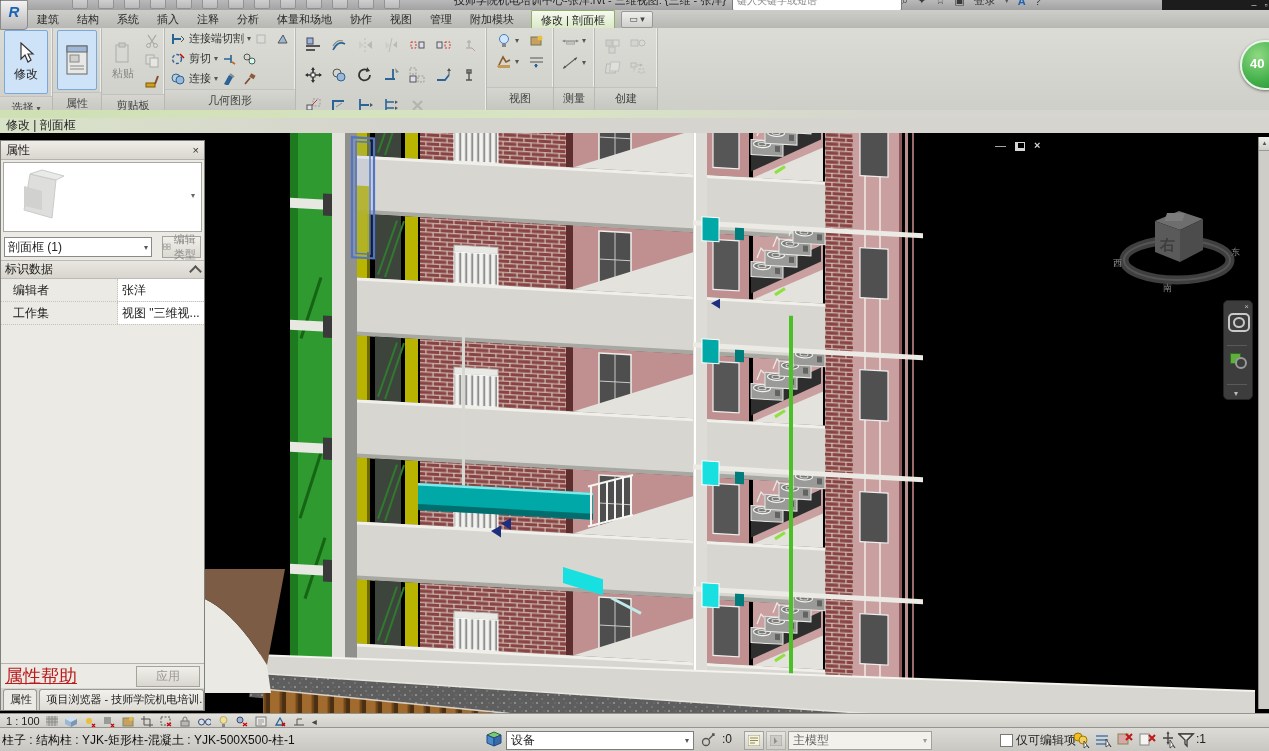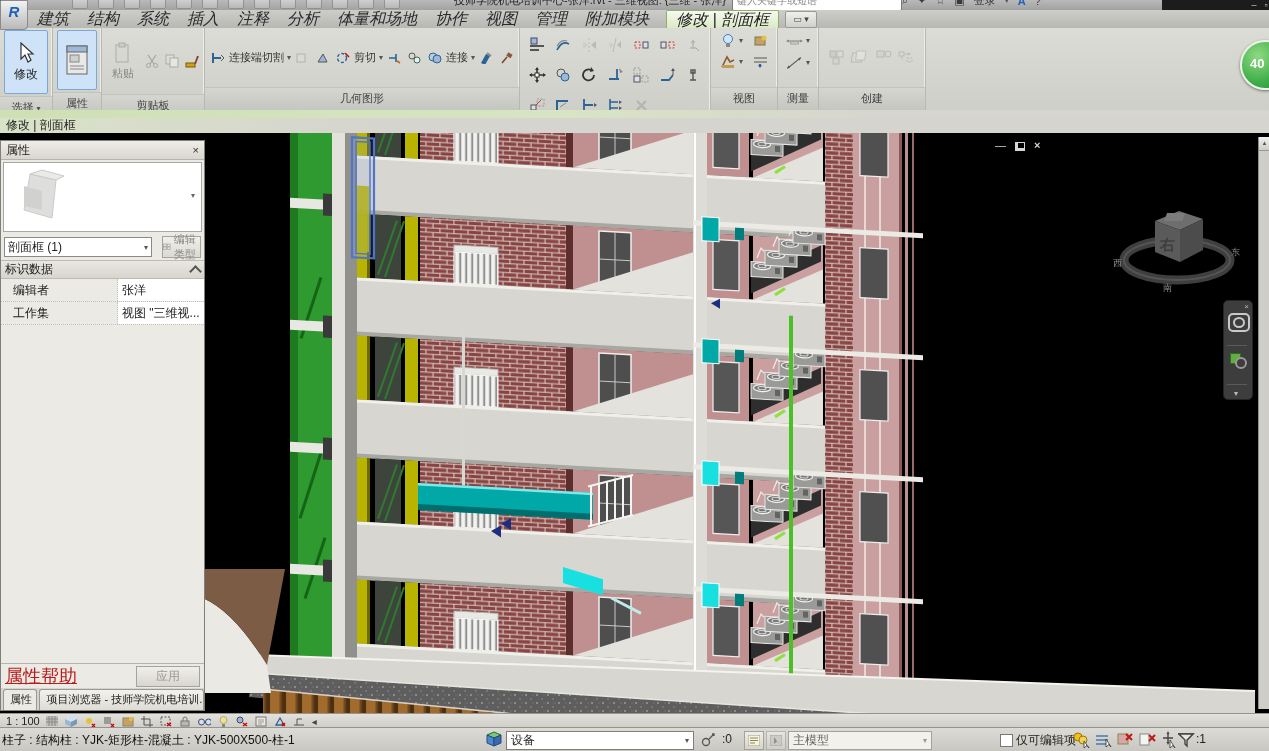--- a/index.html
+++ b/index.html
@@ -14,32 +14,32 @@
   #app-title{left:442px;top:-7px;font-size:11px;color:#222;white-space:nowrap;}
   #search-box{left:720px;top:-8px;width:160px;height:15px;background:#fff;border:1px solid #7a7a7a;border-radius:2px;font-size:10px;color:#888;padding:1px 4px;white-space:nowrap;overflow:hidden;}
   #tb-icons{left:890px;top:-7px;display:flex;gap:9px;color:#3a3a3a;font-size:11px;align-items:center;}
   #signin-label{color:#333;}
   #tb-right-dark{left:1150px;top:0;width:119px;height:10px;background:#1c1c1c;color:#cfcfcf;font-size:9px;display:flex;gap:8px;justify-content:flex-end;padding-right:10px;align-items:center;}
   
   #tabrow{left:0;top:10px;width:1269px;height:18px;background:linear-gradient(#cdcdc9,#b7b7b3);border-bottom:1px solid #9c9c98;}
   #appbtn{left:0;top:0;width:26px;height:28px;background:linear-gradient(#f2f2f2,#b9b9b9);border:1px solid #8a8a8a;border-radius:0 0 4px 0;text-align:center;z-index:5;}
   #appbtn .r{font-weight:bold;font-style:italic;font-size:15px;color:#1c62b5;line-height:22px;}
   #tabs{left:28px;top:0;display:flex;height:18px;align-items:center;}
-  .tab{padding:0 9px;font-size:16px;color:#2b2b2b;line-height:18px;white-space:nowrap;font-style:italic;}
+  .tab{padding:0 9px;font-size:11px;color:#2b2b2b;line-height:18px;white-space:nowrap;}
   .tab.active{background:linear-gradient(#f6faf0,#d9e8c4);border:1px solid #8fae67;border-bottom:none;border-radius:2px 2px 0 0;margin-left:8px;color:#1e1e1e;}
   #panel-toggle{width:30px;height:15px;margin-left:6px;background:linear-gradient(#efefec,#cfcfcb);border:1px solid #999;border-radius:2px;font-size:9px;color:#444;text-align:center;line-height:14px;}
   
   #ribbon{left:0;top:28px;width:1269px;height:82px;background:linear-gradient(#dcdcd7,#cfcfca);border-bottom:1px solid #b2b2ae;}
   #panels{display:flex;height:82px;}
   .panel{display:flex;flex-direction:column;border-right:1px solid #b8b8b4;box-shadow:inset -1px 0 0 #ececea;}
   .pbody{flex:1;display:flex;align-items:center;padding:2px 4px;gap:3px;}
   .plabel{height:14px;font-size:11px;color:#3f3f3f;text-align:center;line-height:13px;background:linear-gradient(#d6d6d1,#c6c6c1);border-top:1px solid #c2c2be;white-space:nowrap;padding:4px 4px;}
   .bigbtn{width:42px;height:62px;display:flex;flex-direction:column;align-items:center;justify-content:center;gap:2px;font-size:12px;color:#222;}
   .bigbtn.sel{background:#cfe3f8;border:1px solid #7da7d9;border-radius:2px;}
-  .minicol{display:flex;gap:3px;}
+  .minicol{display:flex;flex-direction:column;gap:3px;}
   .mrow{display:flex;align-items:center;gap:3px;font-size:11px;color:#333;white-space:nowrap;}
   .gi{display:inline-flex;width:17px;height:17px;align-items:center;justify-content:center;}
   .gi.dim{opacity:.38;}
   .caret{font-size:8px;color:#555;}
   #modgrid{display:grid;grid-template-columns:repeat(7,26px);grid-auto-rows:30px;align-items:center;justify-items:center;}
   
   #ribbon-green{left:0;top:110px;width:1269px;height:8px;background:linear-gradient(90deg,#cfe0b4,#d8e4c4 45%,#d6d5cf 70%);}
   #modebar{left:0;top:118px;width:1269px;height:15px;background:linear-gradient(90deg,#d9e3c8,#d6d4ce 30%);border-bottom:1px solid #a8a8a4;font-size:12px;color:#1e1e1e;line-height:15px;padding-left:6px;}
   
   #viewport{left:0;top:133px;width:1269px;height:594px;background:#000;}

